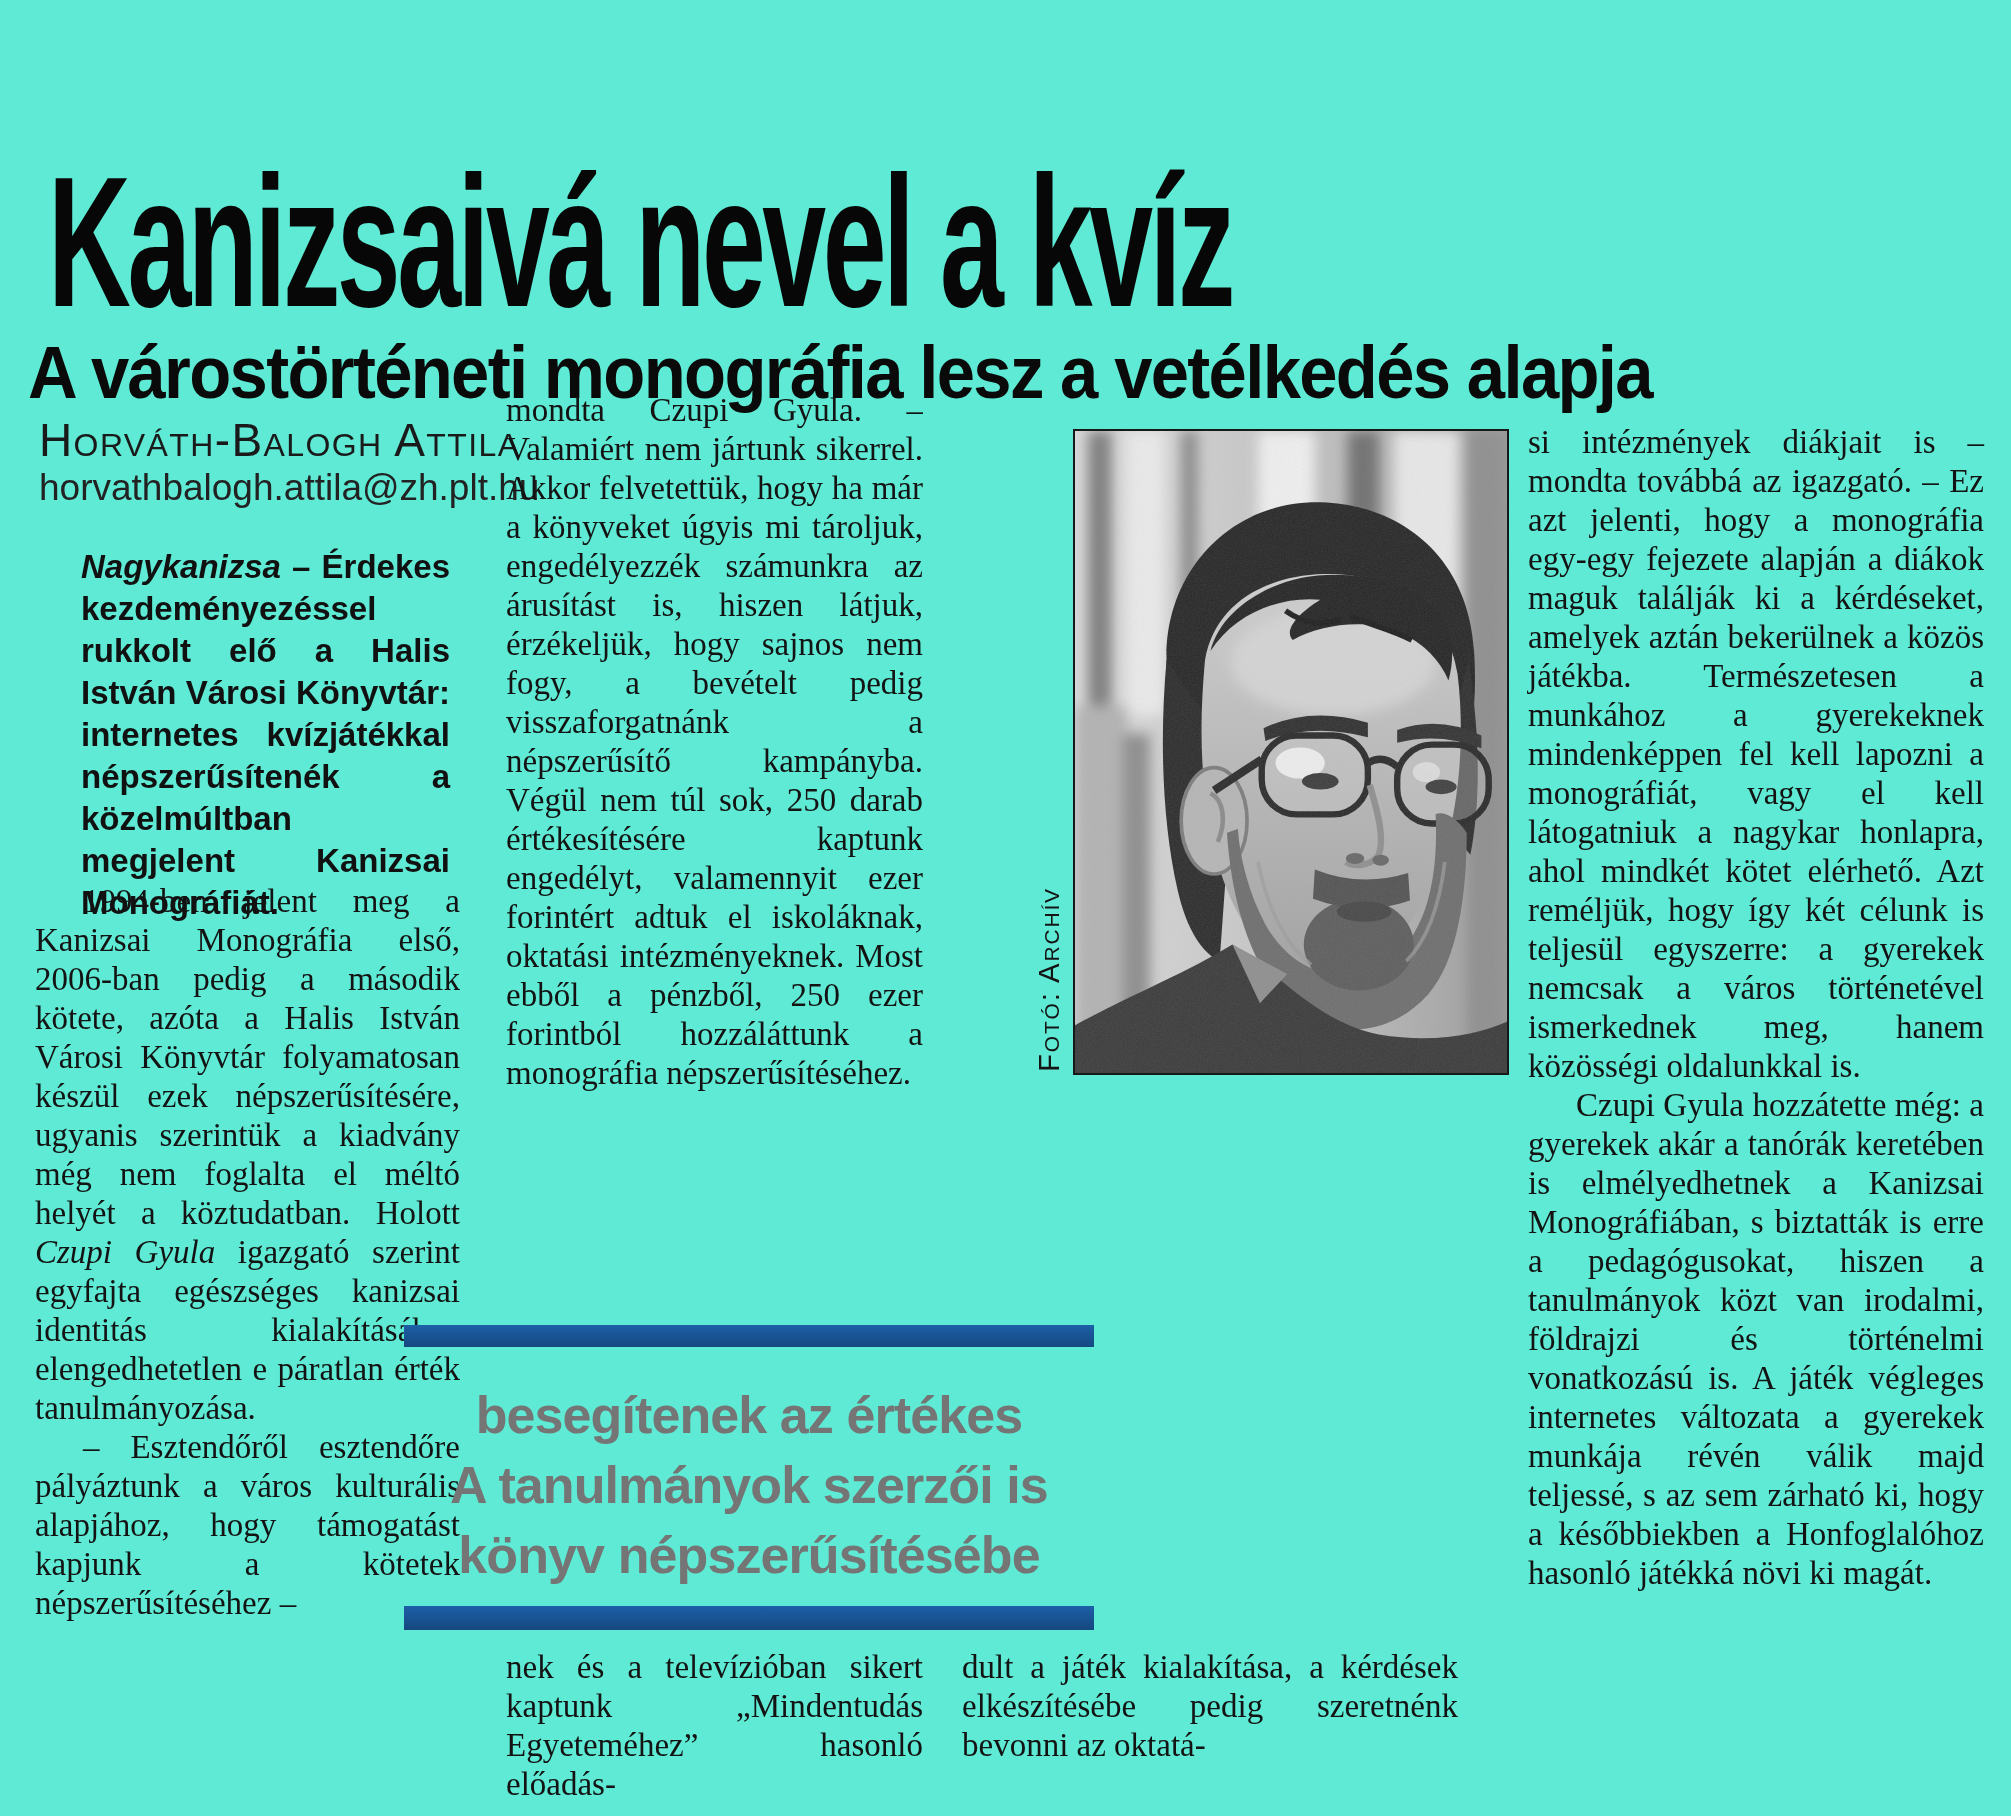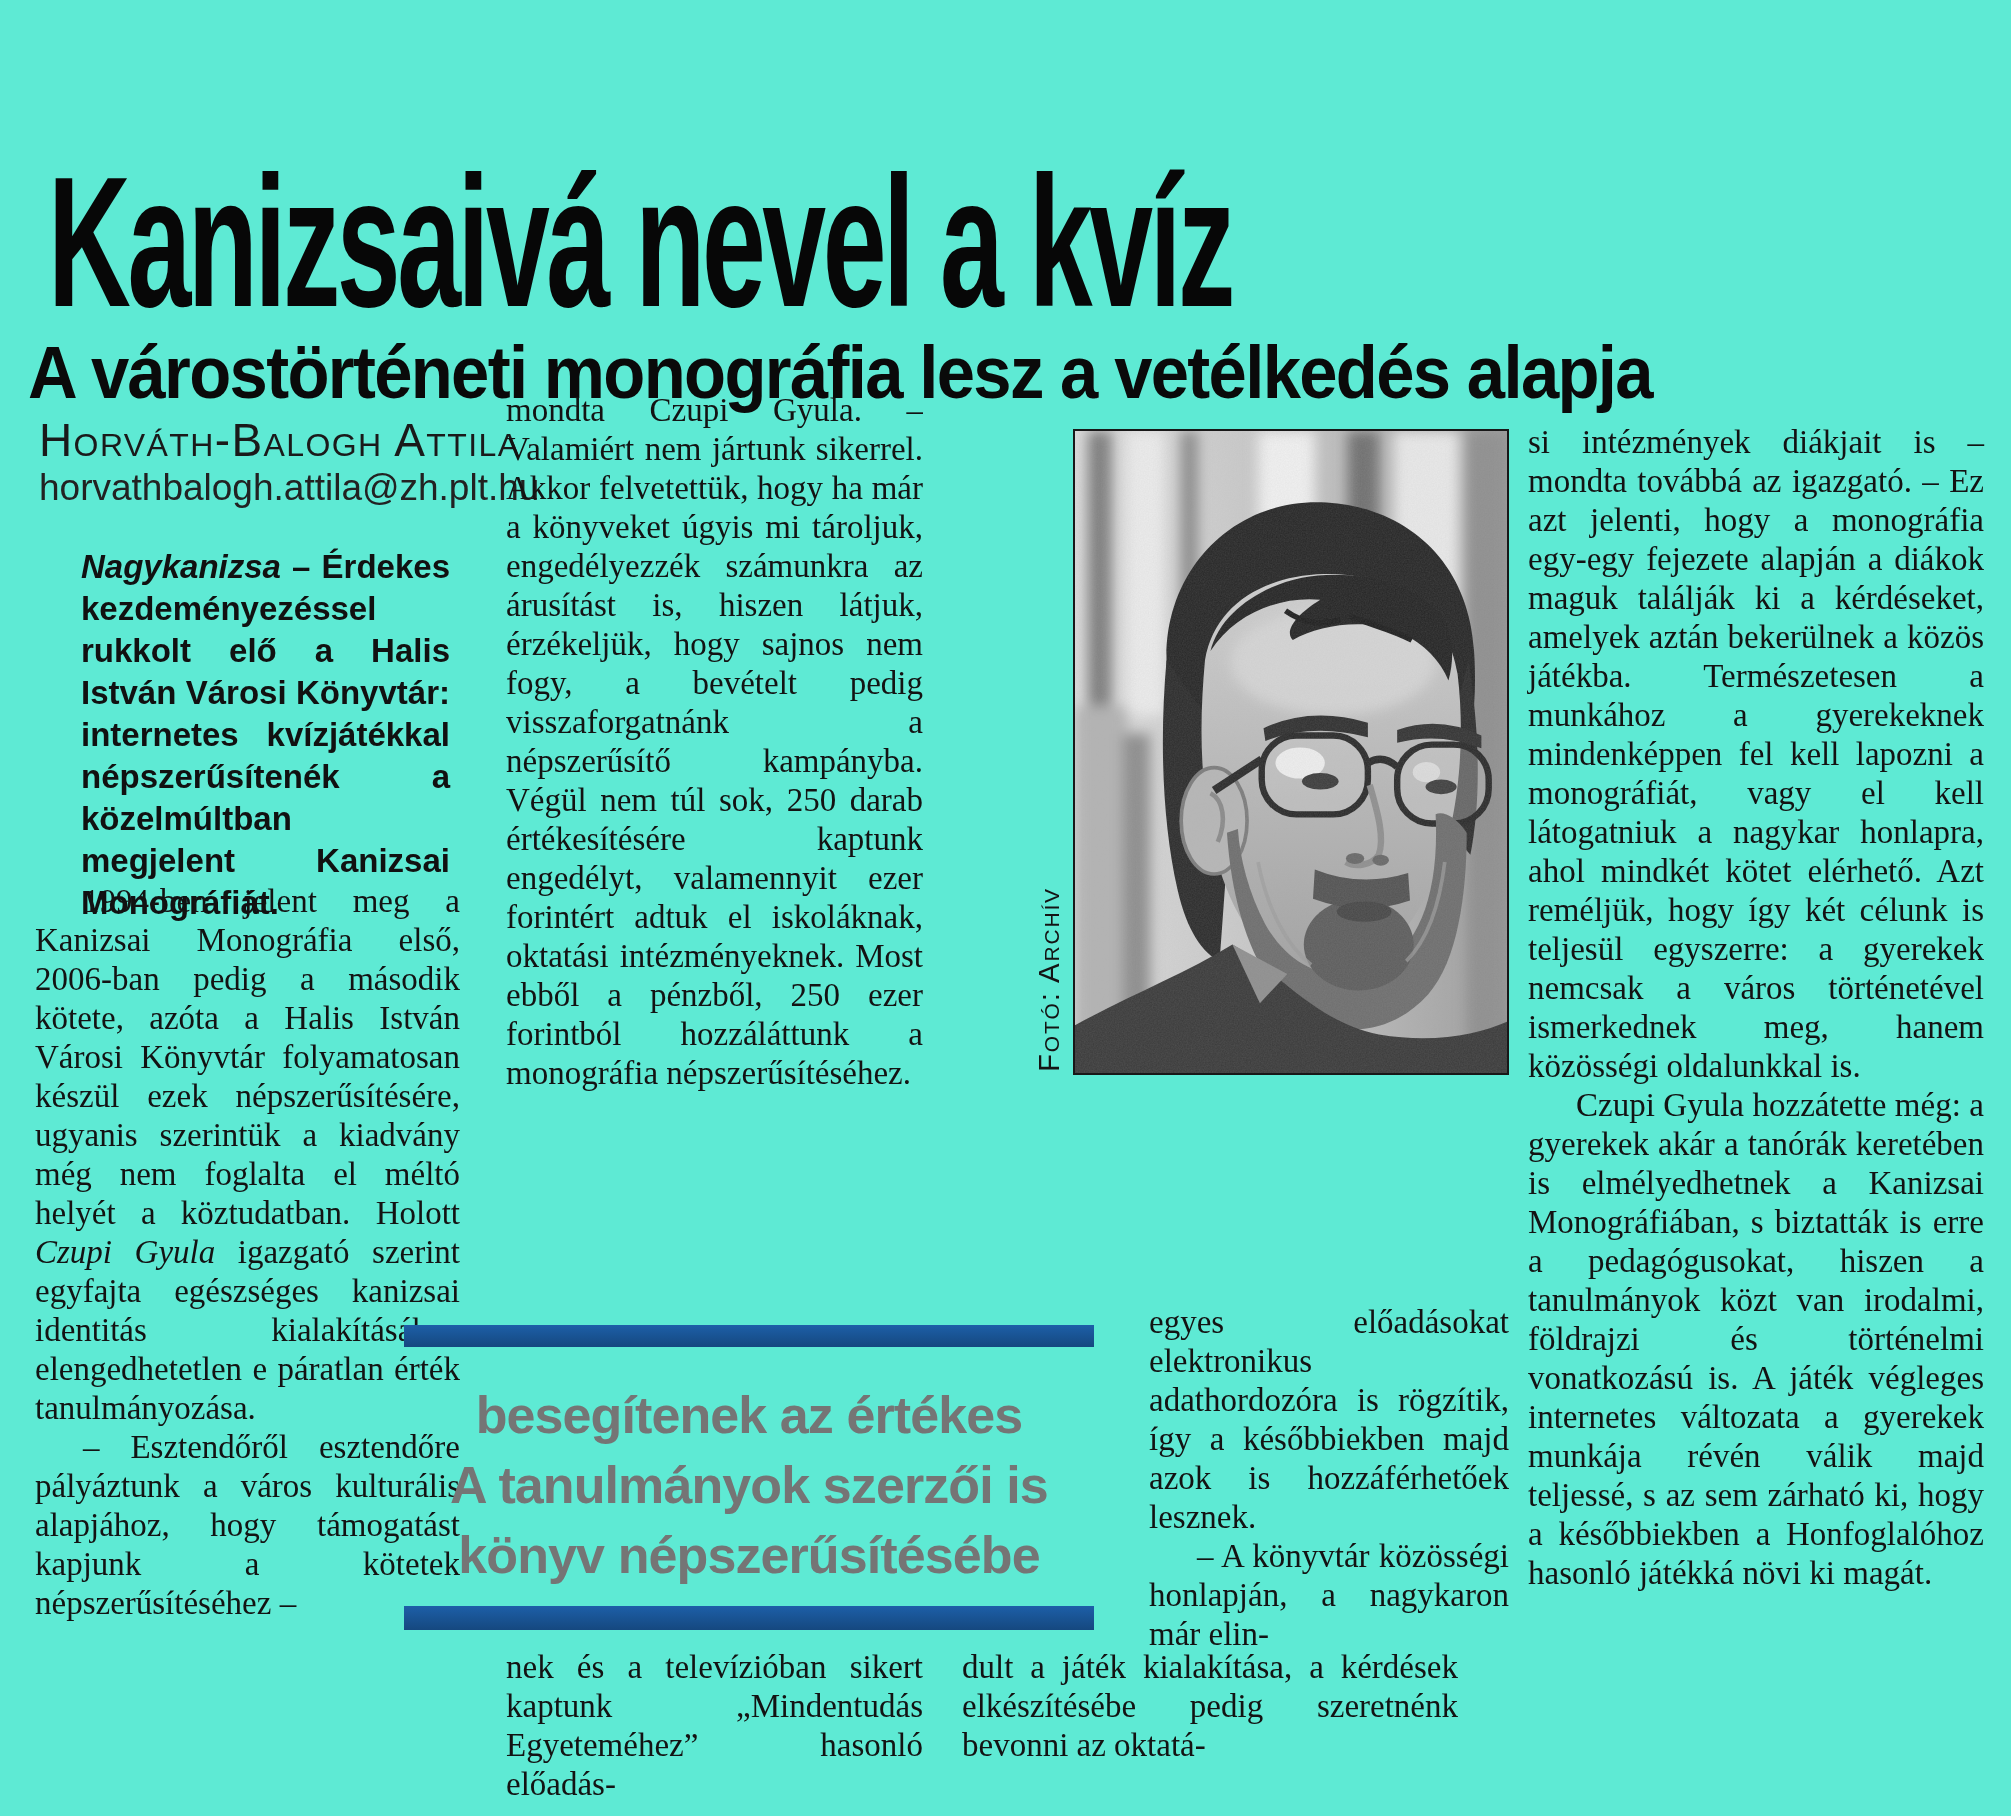--- a/index.html
+++ b/index.html
@@ -204,24 +204,20 @@
       <path d="M200,470 C210,520 230,560 258,582" stroke="#9d9d9d" stroke-width="4" fill="none" opacity="0.7"></path>
       <path d="M404,470 C398,520 384,556 362,578" stroke="#9d9d9d" stroke-width="4" fill="none" opacity="0.7"></path>
 
       <path d="M0,700 L0,648 C58,616 120,592 172,560 C220,588 262,644 332,658 C392,668 440,658 472,644 L472,700 Z" fill="#3a3a3a"></path>
       <path d="M172,560 L202,624 L232,592 Z" fill="#8f8f8f"></path>
 
       <rect x="0" y="0" width="472" height="700" filter="url(#grain)" opacity="0.3"></rect>
     </svg>
   </div>
 
-  <div class="col3b bodytxt">
-    <p>egyes előadásokat elektronikus adathordozóra is rögzítik, így a későbbiekben majd azok is hozzáférhetőek lesznek.</p>
-    <p class="ind">– A könyvtár közösségi honlapján, a nagykaron már elin-</p>
-  </div>
   <div class="col3c bodytxt">
     <p>dult a játék kialakítása, a kérdések elkészítésébe pedig szeretnénk bevonni az oktatá-</p>
   </div>
 
   <div class="col4 bodytxt">
     <p>si intézmények diákjait is – mondta továbbá az igazgató. – Ez azt jelenti, hogy a monográfia egy-egy fejezete alapján a diákok maguk találják ki a kérdéseket, amelyek aztán bekerülnek a közös játékba. Természetesen a munkához a gyerekeknek mindenképpen fel kell lapozni a monográfiát, vagy el kell látogatniuk a nagykar honlapra, ahol mindkét kötet elérhető. Azt reméljük, hogy így két célunk is teljesül egyszerre: a gyerekek nemcsak a város történetével ismerkednek meg, hanem közösségi oldalunkkal is.</p>
     <p class="ind">Czupi Gyula hozzátette még: a gyerekek akár a tanórák keretében is elmélyedhetnek a Kanizsai Monográfiában, s biztatták is erre a pedagógusokat, hiszen a tanulmányok közt van irodalmi, földrajzi és történelmi vonatkozású is. A játék végleges internetes változata a gyerekek munkája révén válik majd teljessé, s az sem zárható ki, hogy a későbbiekben a Honfoglalóhoz hasonló játékká növi ki magát.</p>
   </div>
 
 </div>

